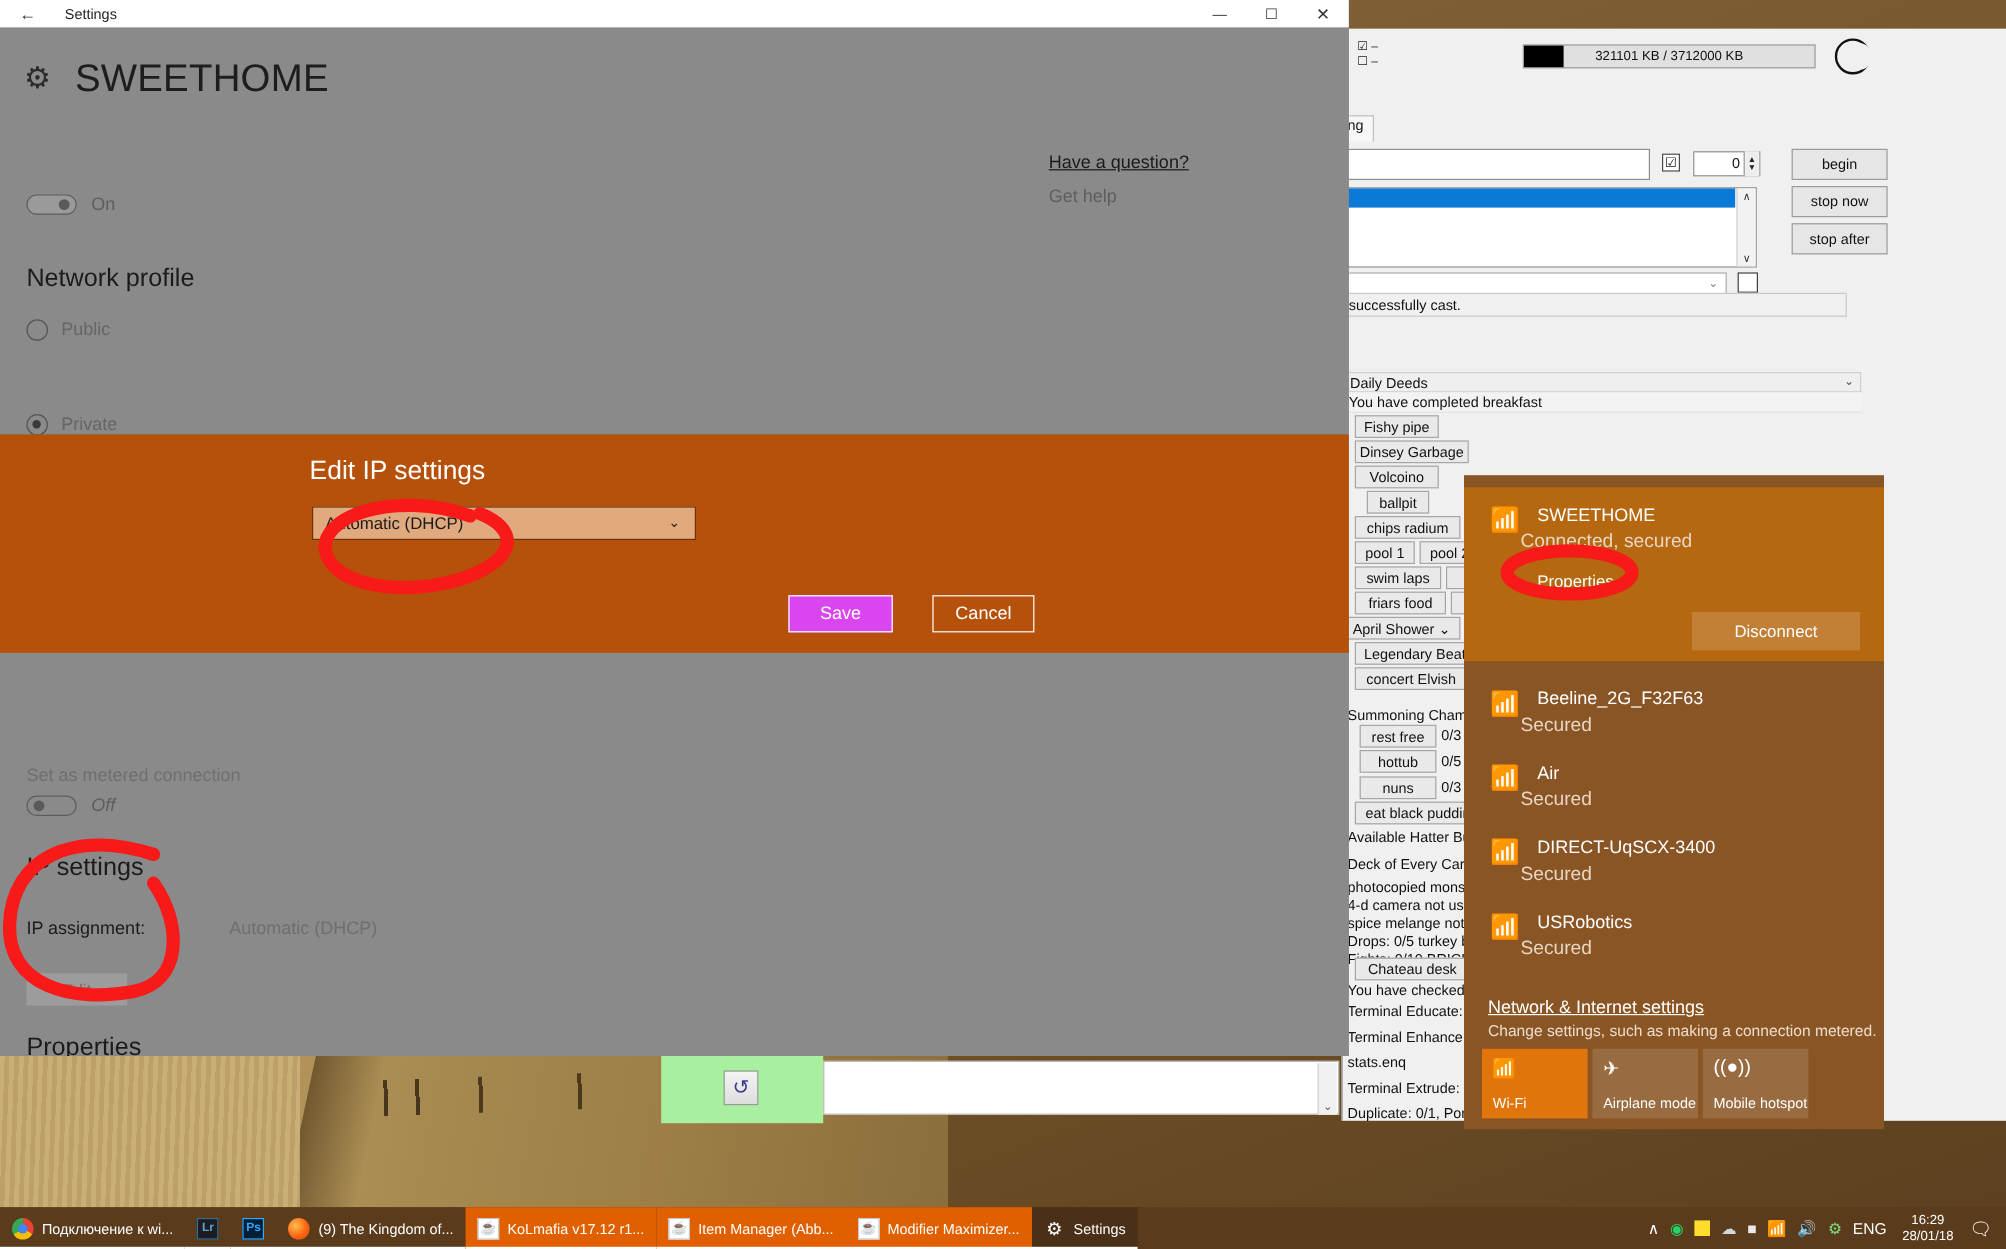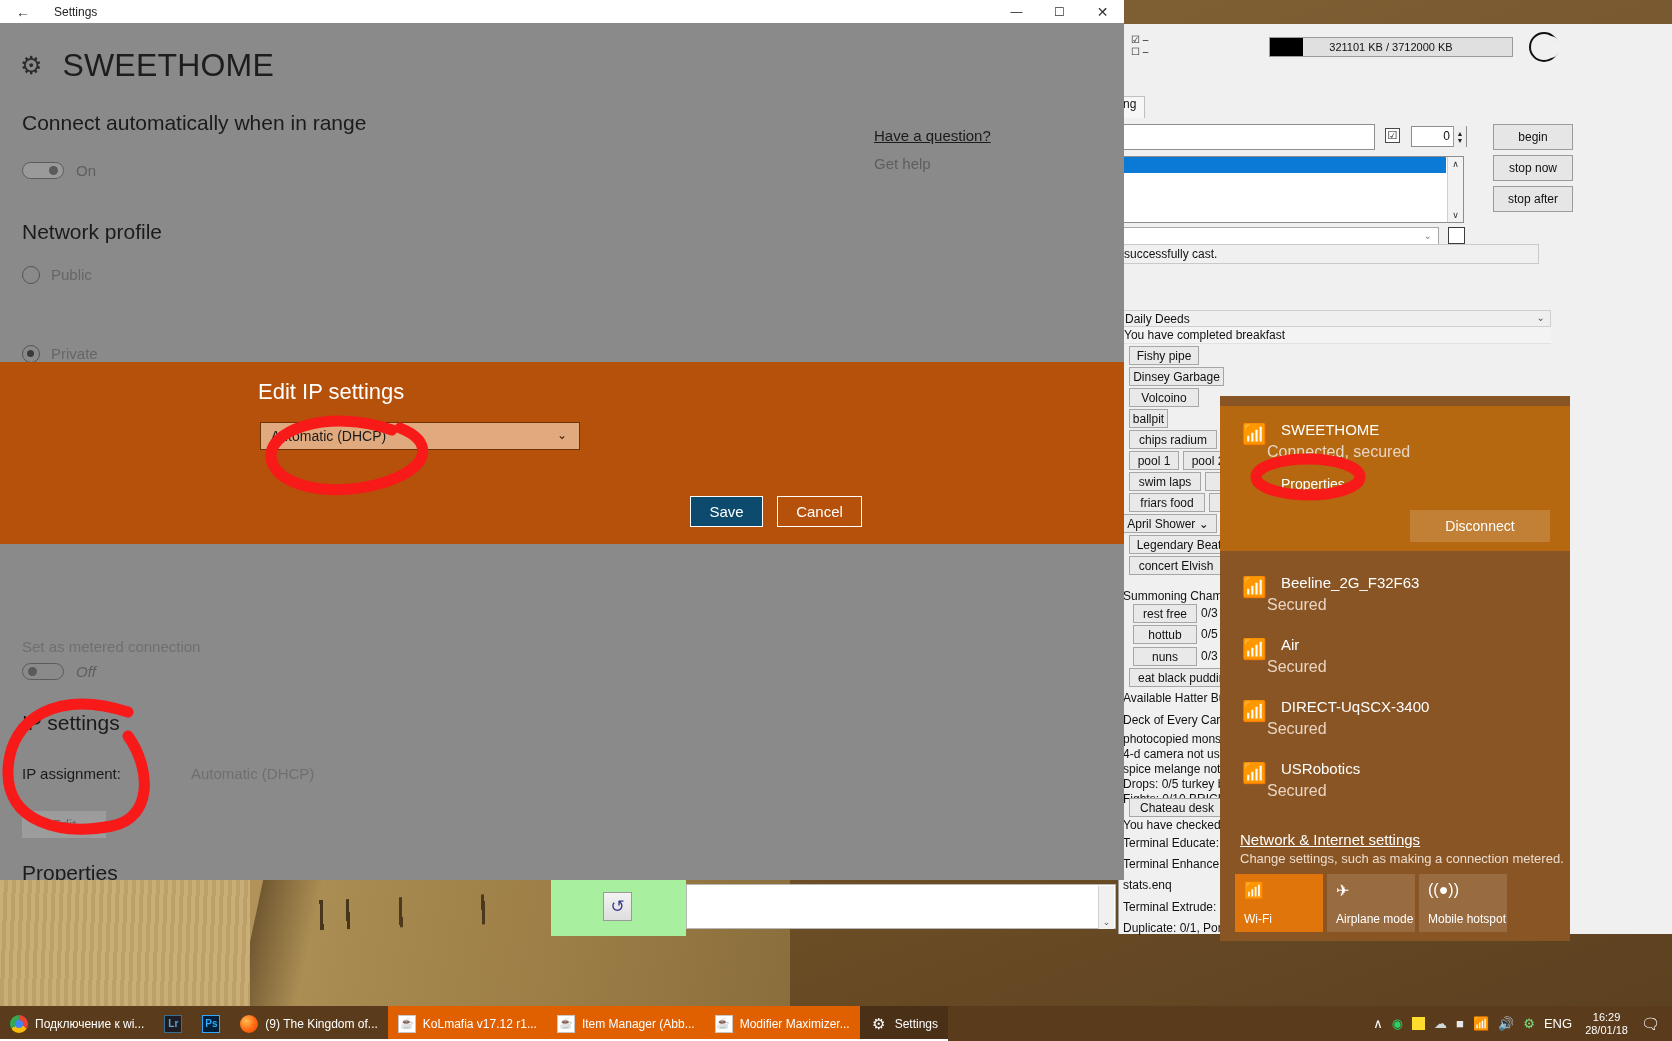--- a/index.html
+++ b/index.html
@@ -143,21 +143,21 @@
     position: absolute; left: 10px; top: 5px; font-size: 14px; color: #1b1b1b;
   }
   .combo .chev {
     position: absolute; right: 12px; top: 5px; font-size: 12px; color: #3a1c05;
   }
   .mbtn {
     position: absolute; top: 134px; height: 31px; border: 1px solid #ffffff;
     font-size: 15px; color: #ffffff; font-family: "Liberation Sans", sans-serif;
     display: flex; align-items: center; justify-content: center;
   }
-  .mbtn.save   { left: 690px; width: 73px; background: #0c4a6e; }
+  .mbtn.save   { left: 657px; width: 87px; background: #d946ef; }
   .mbtn.cancel { left: 777px; width: 85px; background: transparent; }
 
   
   .annot { position: absolute; pointer-events: none; }
 
   
   .kol {
     position: absolute; left: 1118px; top: 24px; width: 554px; height: 910px;
     background: #f0f0f0; border-left: 1px solid #a0a0a0;
   }
@@ -392,21 +392,21 @@
         <div class="dd-row" style="top: 322px;">
           <div class="dd-btn" style="left: 10px; width: 70px;">Fishy pipe</div>
         </div>
         <div class="dd-row" style="top: 343px;">
           <div class="dd-btn" style="left: 10px; width: 95px;">Dinsey Garbage</div>
         </div>
         <div class="dd-row" style="top: 364px;">
           <div class="dd-btn" style="left: 10px; width: 70px;">Volcoino</div>
         </div>
         <div class="dd-row" style="top: 385px;">
-          <div class="dd-btn" style="left: 10px; width: 39px;">ballpit</div>
+          <div class="dd-btn" style="left: 20px; width: 52px;">ballpit</div>
         </div>
         <div class="dd-row" style="top: 406px;">
           <div class="dd-btn" style="left: 10px; width: 88px;">chips radium</div>
           <div class="dd-btn" style="left: 104px; width: 60px;"></div>
         </div>
         <div class="dd-row" style="top: 427px;">
           <div class="dd-btn" style="left: 10px; width: 50px;">pool 1</div>
           <div class="dd-btn" style="left: 64px; width: 50px;">pool 2</div>
         </div>
         <div class="dd-row" style="top: 448px;">
@@ -470,21 +470,20 @@
         <div class="tb-btn close">✕</div>
       </div>
     </div>
 
     <div class="settings-body">
       <div class="page-head">
         <span class="gear">⚙</span>
         <span class="title">SWEETHOME</span>
       </div>
 
-      <div class="sec-h" style="left:22px; top:88px;">Connect automatically when in range</div>
       <div class="toggle on" style="left:22px; top:139px;">
         <span class="knob"></span>
       </div>
       <div class="toggle-label" style="left:76px; top:139px;">On</div>
 
       <div class="sec-h" style="left:22px; top:197px;">Network profile</div>
 
       <div class="radio" style="left:22px; top:243px;"></div>
       <div class="radio-label" style="left:51px; top:243px;">Public</div>
 

